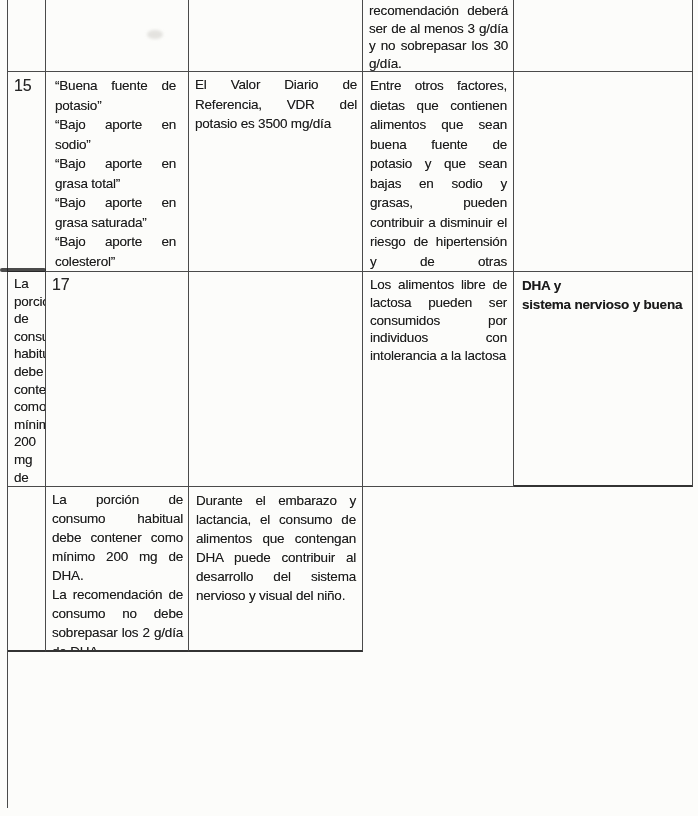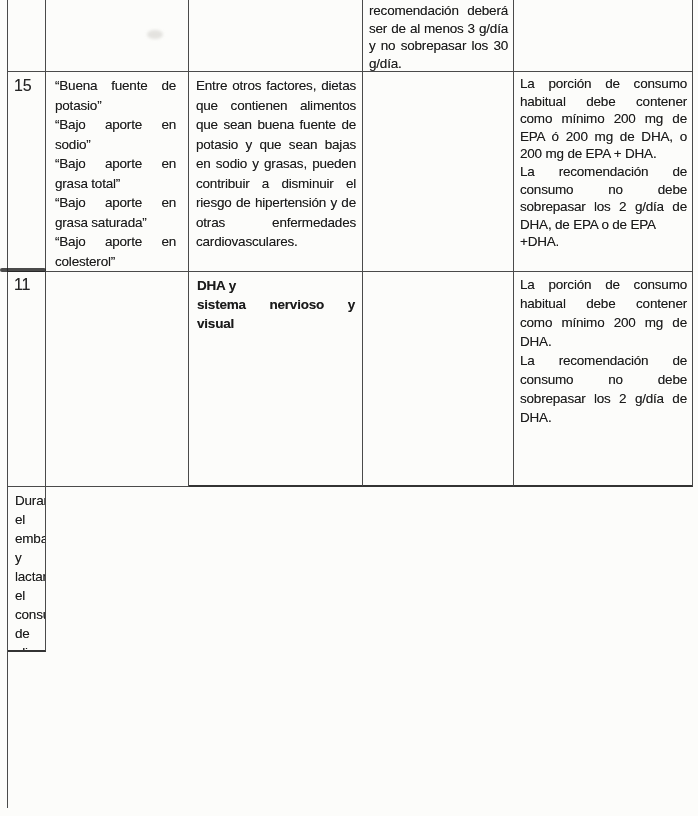--- a/index.html
+++ b/index.html
@@ -72,32 +72,34 @@
   <div class="cell r0 c3">recomendación deberá ser de al menos 3 g/día y no sobrepasar los 30 g/día.</div>
   <div class="cell r0 c4"></div>
 
   <div class="cell r1 c0">15</div>
   <div class="cell r1 c2">“Buena fuente de potasio”
 “Bajo aporte en sodio”
 “Bajo aporte en grasa total”
 “Bajo aporte en grasa saturada”
 “Bajo aporte en colesterol”
 “Libre de ácidos grasos trans”.</div>
+  <div class="cell r1 c3">El Valor Diario de Referencia, VDR del potasio es 3500 mg/día</div>
   <div class="cell r1 c4">Entre otros factores, dietas que contienen alimentos que sean buena fuente de potasio y que sean bajas en sodio y grasas, pueden contribuir a disminuir el riesgo de hipertensión y de otras enfermedades cardiovasculares.</div>
 
   <div class="cell r2 c2"></div>
   <div class="cell r2 c3">La porción de consumo habitual debe contener como mínimo 200 mg de EPA ó 200 mg de DHA, o 200 mg de EPA + DHA.
 La recomendación de consumo no debe sobrepasar los 2 g/día de DHA, de EPA o de EPA
 +DHA.</div>
 
-  <div class="cell r3 c0">11</div>
+  <div class="cell r3 c0">17</div>
   <div class="cell r3 c2"></div>
+  <div class="cell r3 c4">Los alimentos libre de lactosa pueden ser consumidos por individuos con intolerancia a la lactosa</div>
 
   <div class="cell r4 c1 bb">DHA y
-sistema nervioso y visual</div>
+sistema nervioso y buena</div>
   <div class="cell r4 c2 bb"></div>
   <div class="cell r4 c3 bb">La porción de consumo habitual debe contener como mínimo 200 mg de DHA.
 La recomendación de consumo no debe sobrepasar los 2 g/día de DHA.</div>
   <div class="cell r4 c4 bb">Durante el embarazo y lactancia, el consumo de alimentos que contengan DHA puede contribuir al desarrollo del sistema nervioso y visual del niño.</div>
 
 </div>
 
 <div class="smudge-dark"></div>
 <div class="smudge-light"></div>
 

